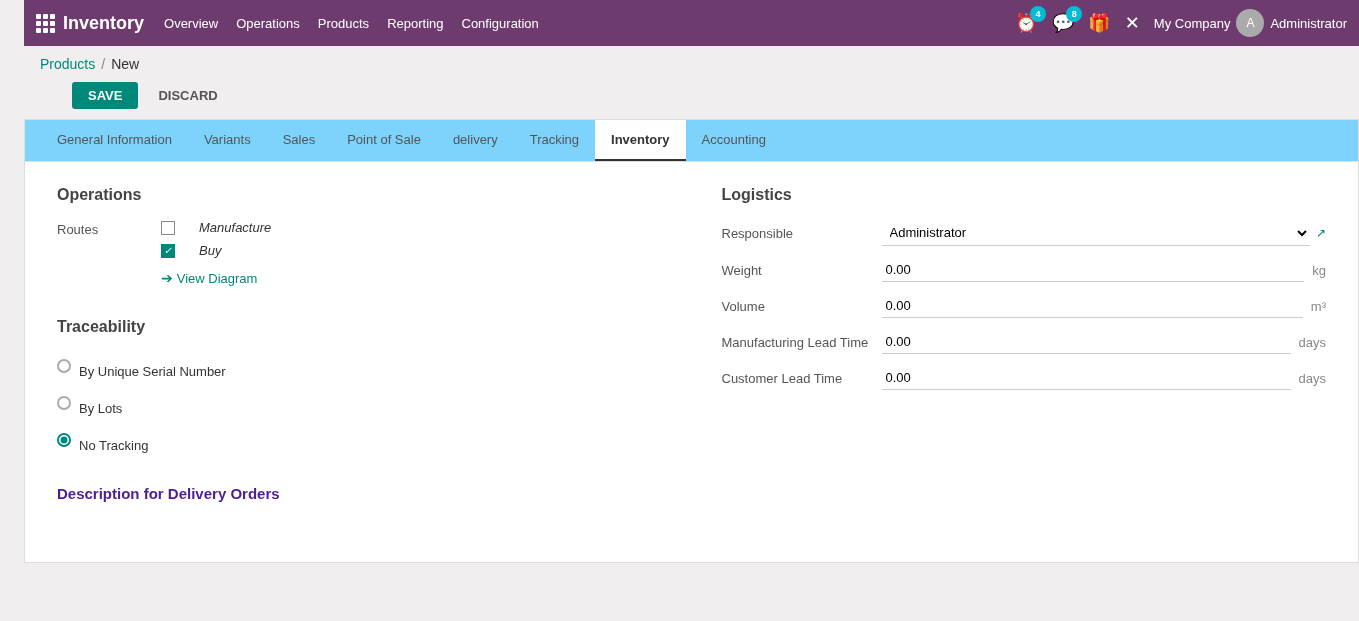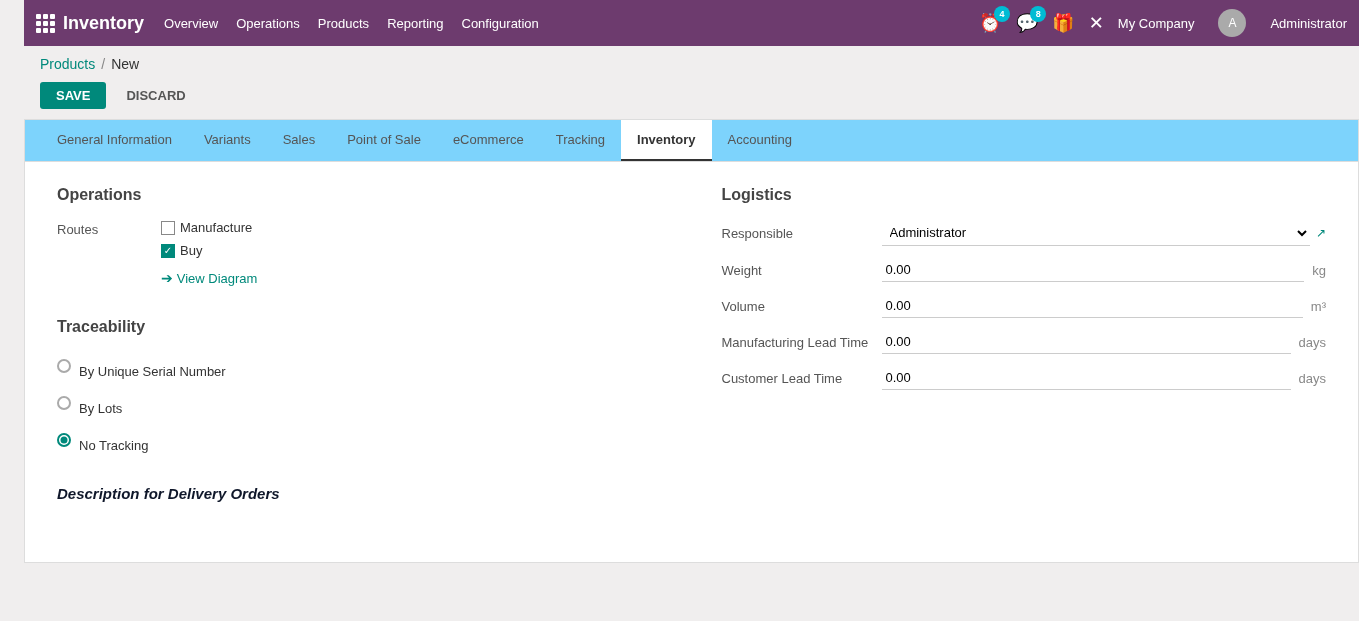--- a/index.html
+++ b/index.html
@@ -20,38 +20,39 @@
     .navbar-menu a { color: white; text-decoration: none; font-size: 13px; padding: 4px 0; }
     .navbar-right { display: flex; align-items: center; gap: 14px; margin-left: auto; }
     .nav-icon { position: relative; cursor: pointer; color: white; font-size: 16px; }
     .badge {
       position: absolute; top: -6px; right: -8px;
       background: #00bcd4; color: white; border-radius: 50%;
       font-size: 9px; width: 16px; height: 16px;
       display: flex; align-items: center; justify-content: center;
       font-weight: bold;
     }
-    .nav-user { display: flex; align-items: center; gap: 24px; color: white; font-size: 13px; justify-content: center; }
+    .nav-user { display: flex; align-items: center; gap: 6px; color: white; font-size: 13px; justify-content: center; }
     .avatar { width: 28px; height: 28px; border-radius: 50%; background: #aaa; display: flex; align-items: center; justify-content: center; color: white; font-size: 12px; }
 
     
     .breadcrumb-area {
       padding: 10px 16px 4px 16px;
       display: flex; align-items: center; gap: 6px;
       background: #f0eeee;
     }
     .breadcrumb-link { color: #00897b; text-decoration: none; font-size: 14px; font-weight: 500; }
     .breadcrumb-sep { color: #888; font-size: 14px; }
     .breadcrumb-current { color: #333; font-size: 14px; }
 
     
     .action-bar {
       padding: 6px 16px 10px 16px;
       display: flex; gap: 8px;
       background: #f0eeee;
+      margin-left: 32px;
     }
     .btn-save {
       background: #00897b; color: white; border: none;
       padding: 6px 16px; font-size: 13px; font-weight: bold;
       cursor: pointer; border-radius: 3px;
     }
     .btn-discard {
       background: transparent; color: #555; border: none;
       padding: 6px 12px; font-size: 13px; font-weight: bold;
       cursor: pointer;
@@ -98,21 +99,21 @@
     .section-title {
       font-size: 16px; font-weight: bold; color: #444;
       margin-bottom: 16px;
     }
 
     
     .routes-section { display: flex; gap: 24px; margin-bottom: 32px; }
     .routes-label { color: #555; font-size: 13px; min-width: 80px; padding-top: 2px; }
     .routes-options { display: flex; flex-direction: column; gap: 8px; }
 
-    .checkbox-row { display: flex; align-items: center; gap: 5px; }
+    .checkbox-row { display: flex; align-items: center; gap: 24px; font-style: italic; }
     .checkbox-input { width: 14px; height: 14px; border: 1px solid #888; background: white; cursor: pointer; }
     .checkbox-checked {
       width: 14px; height: 14px; background: #00897b;
       border: 1px solid #00897b; cursor: pointer;
       display: flex; align-items: center; justify-content: center;
     }
     .checkbox-checked::after { content: "✓"; color: white; font-size: 10px; }
     .checkbox-label { font-size: 13px; color: #333; }
 
     .view-diagram-link {
@@ -159,21 +160,21 @@
       position: absolute;
       top: 50%; left: 50%;
       transform: translate(-50%, -50%);
       width: 7px; height: 7px;
       border-radius: 50%; background: #00897b;
     }
     .radio-label { font-size: 13px; color: #333; margin-top: 12px; }
 
     
     .description-section { margin-top: 32px; }
-    .description-title { font-size: 15px; font-weight: bold; color: #0f172a; margin-bottom: 4px; font-style: italic; }
+    .description-title { font-size: 15px; font-weight: bold; color: #4c1d95; margin-bottom: 4px; }
     .description-note { color: #aaa; font-size: 12px; font-style: italic; }
 
     
     .page-wrapper { display: flex; flex-direction: column; height: 100vh; overflow: hidden; padding-left: 24px; }
     .main-content { flex: 1; overflow-y: auto; padding: 0 0; }
 
     .grid-icon {
       display: inline-grid; grid-template-columns: repeat(3, 5px); gap: 2px;
     }
     .grid-dot { width: 5px; height: 5px; background: white; border-radius: 1px; }
@@ -237,21 +238,21 @@
       <button class="btn-discard">DISCARD</button>
     </div>
 
     <div class="tab-container">
 
       <div class="tabs">
         <div class="tab">General Information</div>
         <div class="tab">Variants</div>
         <div class="tab">Sales</div>
         <div class="tab">Point of Sale</div>
-        <div class="tab">eCommerce</div>
+        <div class="tab">delivery</div>
         <div class="tab">Tracking</div>
         <div class="tab active">Inventory</div>
         <div class="tab">Accounting</div>
       </div>
 
       <div class="content-area">
         <div class="two-col">
 
           <div class="col-left">
             <div class="section-title">Operations</div>

